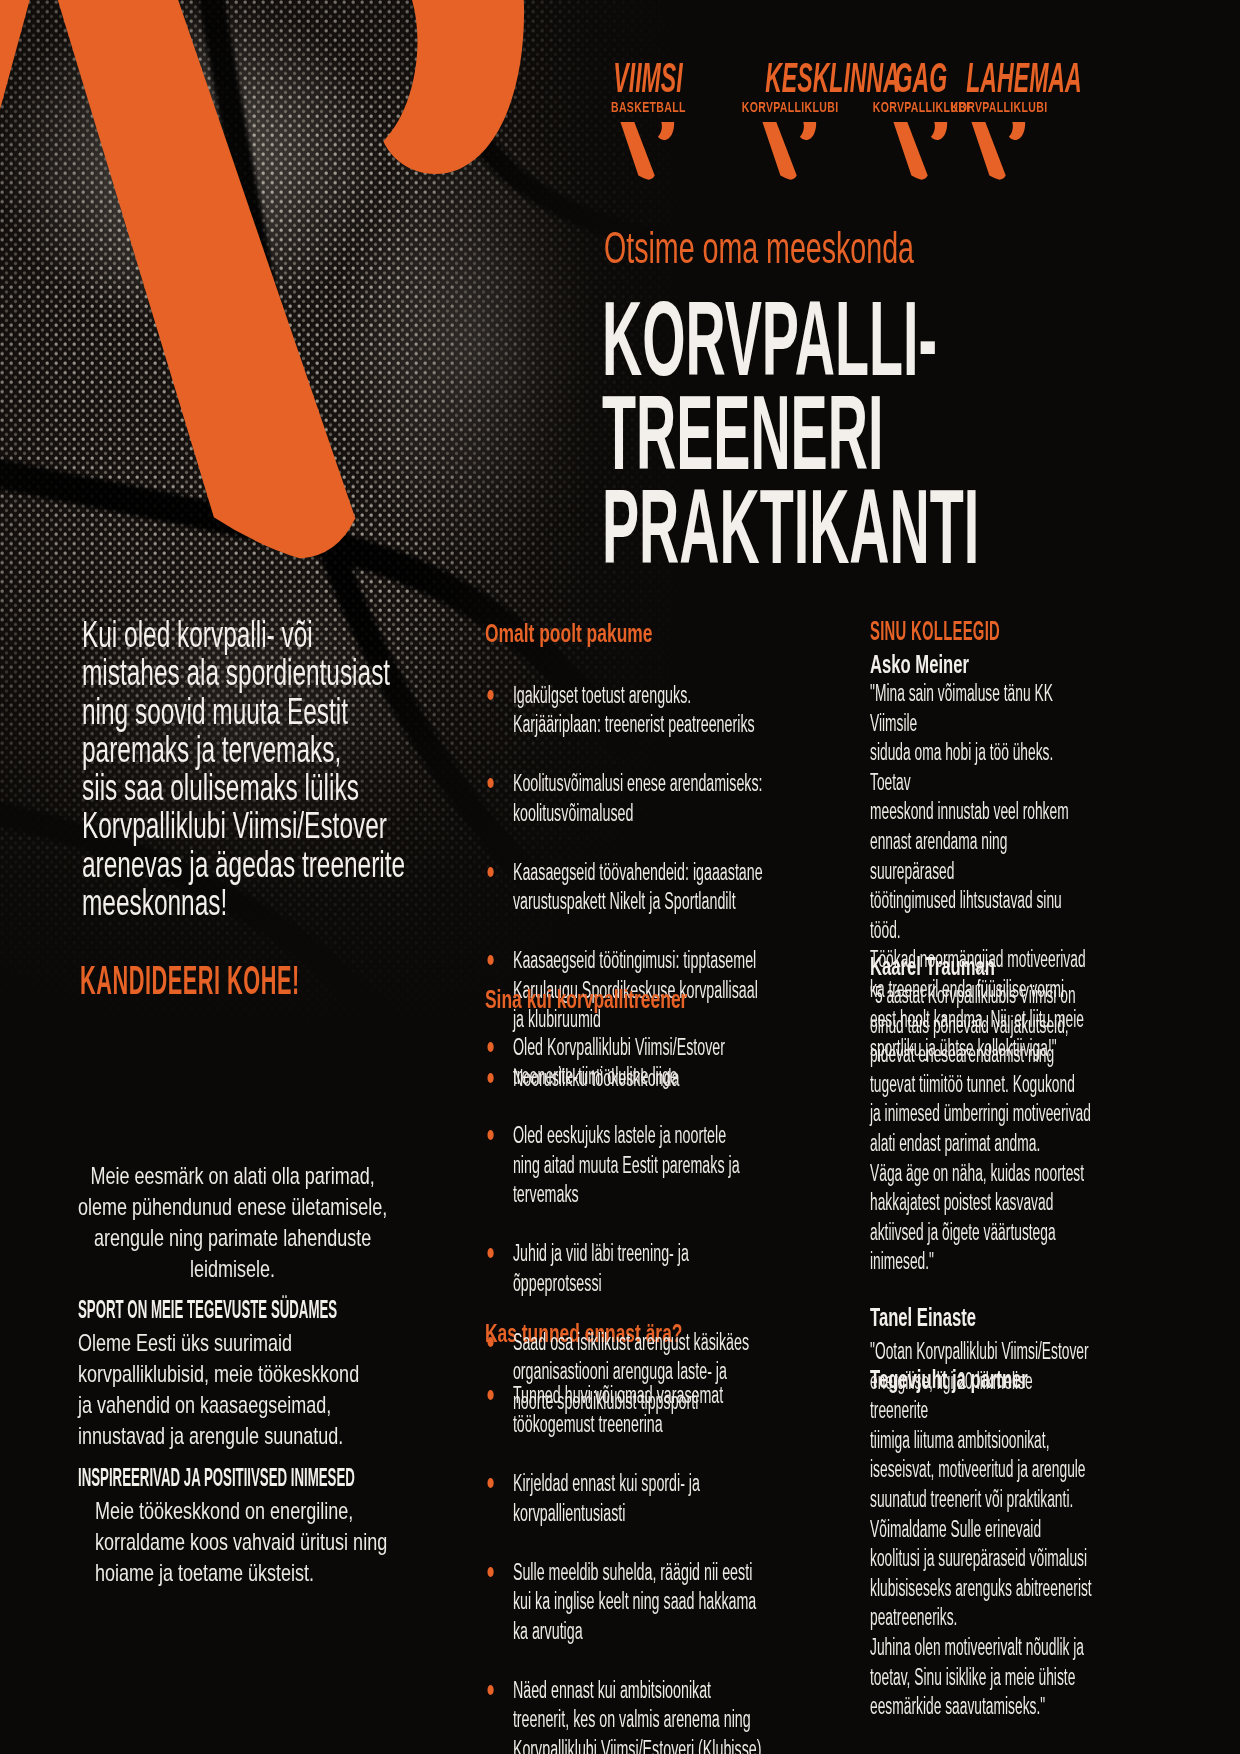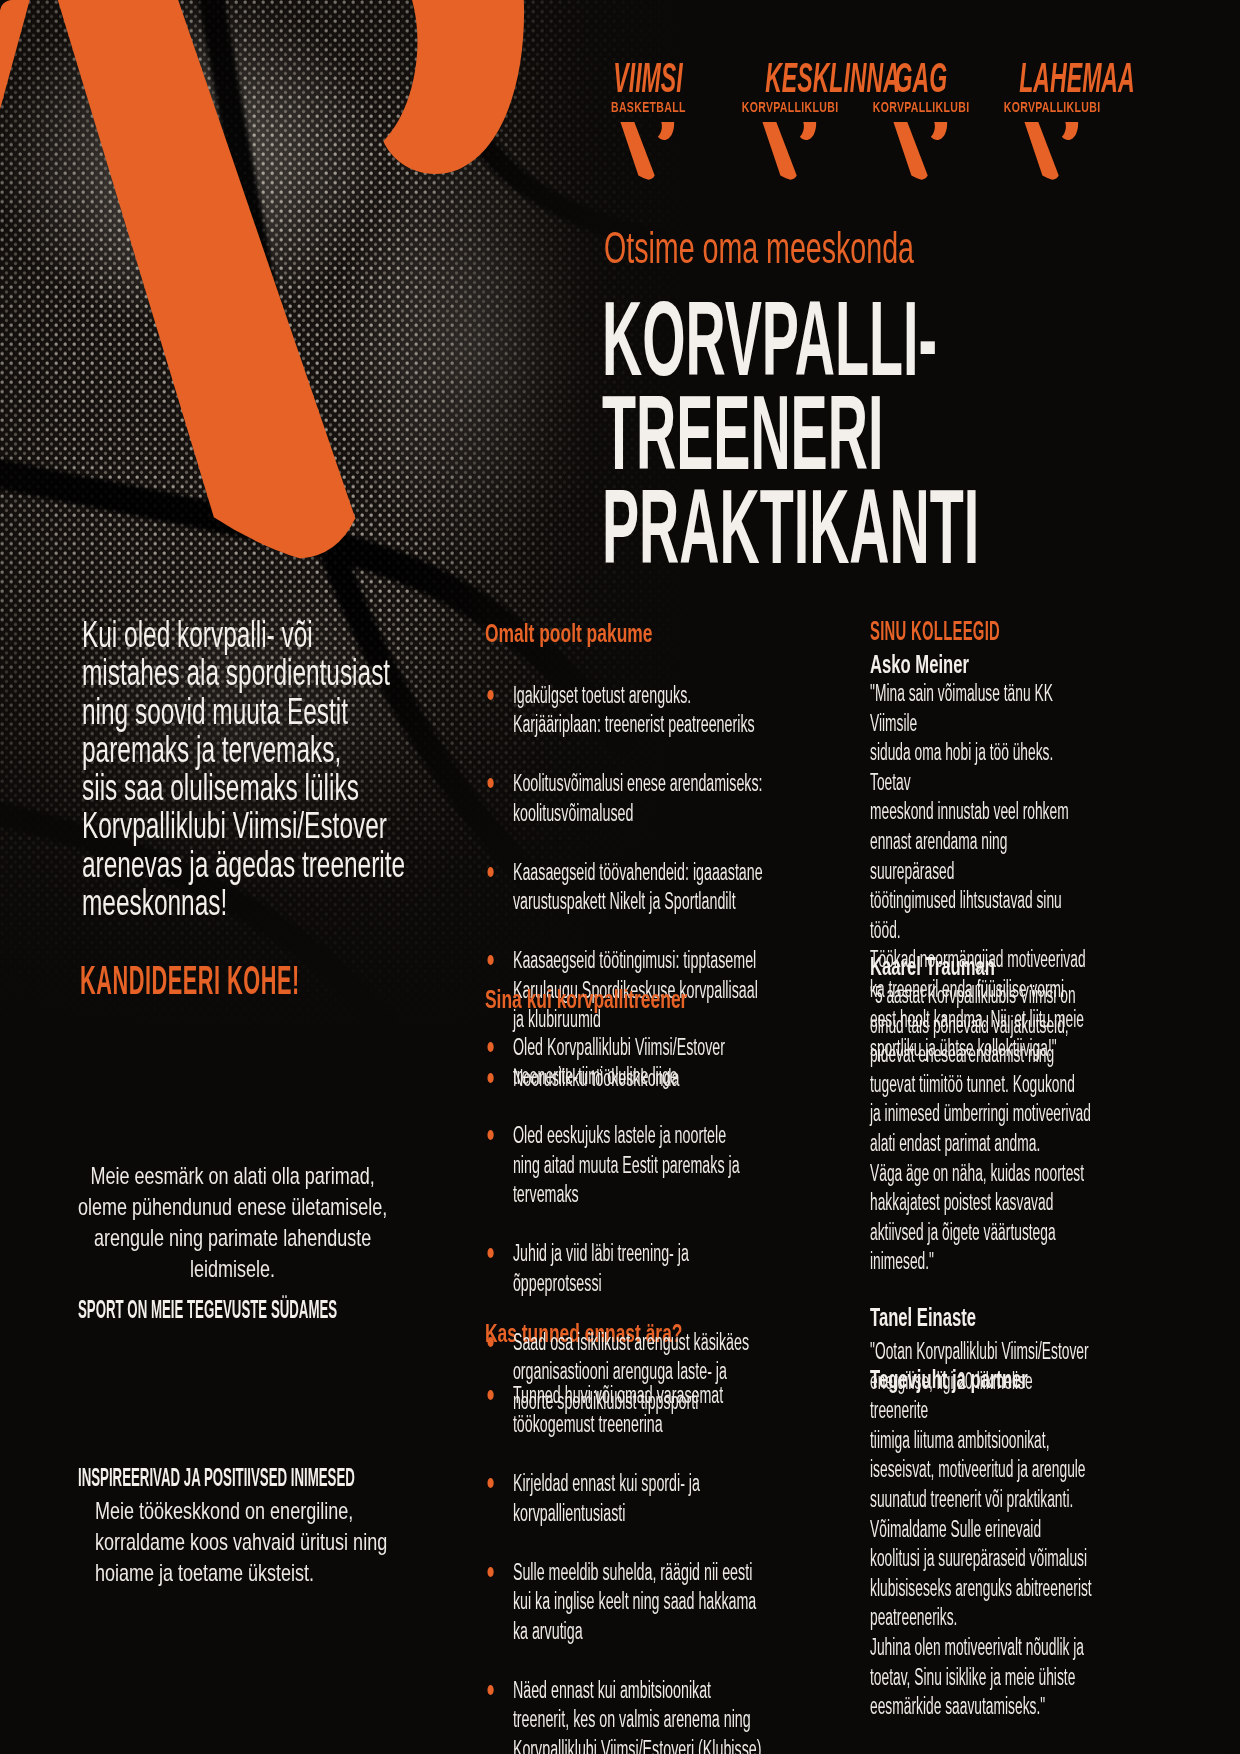--- a/index.html
+++ b/index.html
@@ -1,17 +1,17 @@
 <!DOCTYPE html>
 <html><head>
 <meta charset="utf-8">
 <style>
   html,body{margin:0;padding:0;}
   body{width:1240px;height:1754px;background:#0b0907;font-family:"Liberation Sans","DejaVu Sans",sans-serif;}
-  #poster{position:relative;width:1240px;height:1754px;overflow:hidden;background:#0b0907;color:#eeebe6;border-radius:12px;}
+  #poster{position:relative;width:1240px;height:1754px;overflow:hidden;background:#0b0907;color:#eeebe6;}
 
   
   .photo{position:absolute;left:0;top:0;width:720px;height:1080px;}
   .tex{position:absolute;inset:0;background-color:#161210;
     background-image:
       radial-gradient(circle at 2.2px 2.2px, rgba(200,192,180,.75) 1.1px, rgba(12,9,7,.95) 2.3px, rgba(12,9,7,0) 3.1px),
       radial-gradient(circle at 6.5px 7px, rgba(150,142,132,.6) 1.1px, rgba(12,9,7,.9) 2.3px, rgba(12,9,7,0) 3.1px);
     background-size:9px 9.5px;}
   .hi{position:absolute;inset:0;background:
       radial-gradient(ellipse 280px 240px at 190px 160px, rgba(235,228,215,.30), rgba(235,228,215,0) 70%),
@@ -106,21 +106,21 @@
   <div class="logo" style="left:841px;">
     <div><span class="cscale lname" style="transform:scaleX(.55);">GAG</span></div>
     <div><span class="cscale lsub" style="transform:scaleX(.7);">KORVPALLIKLUBI</span></div>
     <svg class="lv" width="56" height="60" viewBox="10 0 90 108" preserveAspectRatio="none">
         <g fill="#e66226">
           <use href="#v-left"></use>
           <use href="#v-right"></use>
         </g>
       </svg>
   </div>
-  <div class="logo" style="left:972px;">
+  <div class="logo" style="left:919px;">
     <div><span class="cscale lname" style="transform:scaleX(.55);">LAHEMAA</span></div>
     <div><span class="cscale lsub" style="transform:scaleX(.7);">KORVPALLIKLUBI</span></div>
     <svg class="lv" width="56" height="60" viewBox="10 0 90 108" preserveAspectRatio="none">
         <g fill="#e66226">
           <use href="#v-left"></use>
           <use href="#v-right"></use>
         </g>
       </svg>
   </div>
 
@@ -148,20 +148,26 @@
   </div>
 
   <div class="abs" style="left:78px;top:1160px;text-align:center;">
     <span class="scaled vbody" style="transform:scaleX(.75);">Meie eesmärk on alati olla parimad,
 oleme pühendunud enese ületamisele,
 arengule ning parimate lahenduste
 leidmisele.</span>
   </div>
   <div class="abs" style="left:78px;top:1294px;">
     <span class="scaled vhead white" style="transform:scaleX(.53);">SPORT ON MEIE TEGEVUSTE SÜDAMES</span>
+  </div>
+  <div class="abs" style="left:78px;top:1327px;">
+    <span class="scaled vbody" style="transform:scaleX(.75);">Oleme Eesti üks suurimaid
+korvpalliklubisid, meie töökeskkond
+ja vahendid on kaasaegseimad,
+innustavad ja arengule suunatud.</span>
   </div>
   <div class="abs" style="left:78px;top:1462px;">
     <span class="scaled vhead white" style="transform:scaleX(.53);">INSPIREERIVAD JA POSITIIVSED INIMESED</span>
   </div>
   <div class="abs" style="left:78px;top:1495px;margin-left:17px;">
     <span class="scaled vbody" style="transform:scaleX(.75);">Meie töökeskkond on energiline,
 korraldame koos vahvaid üritusi ning
 hoiame ja toetame üksteist.</span>
   </div>
 

